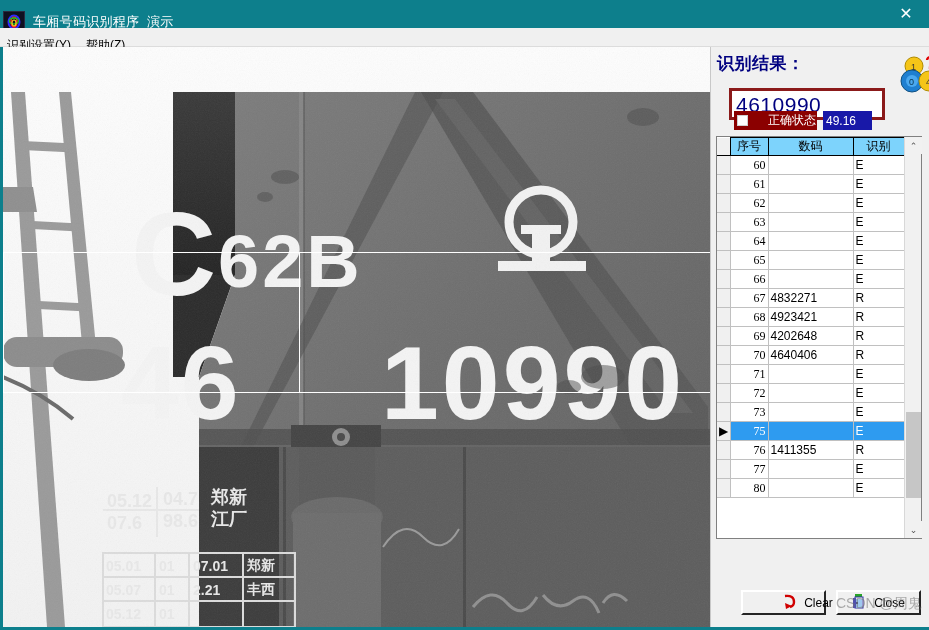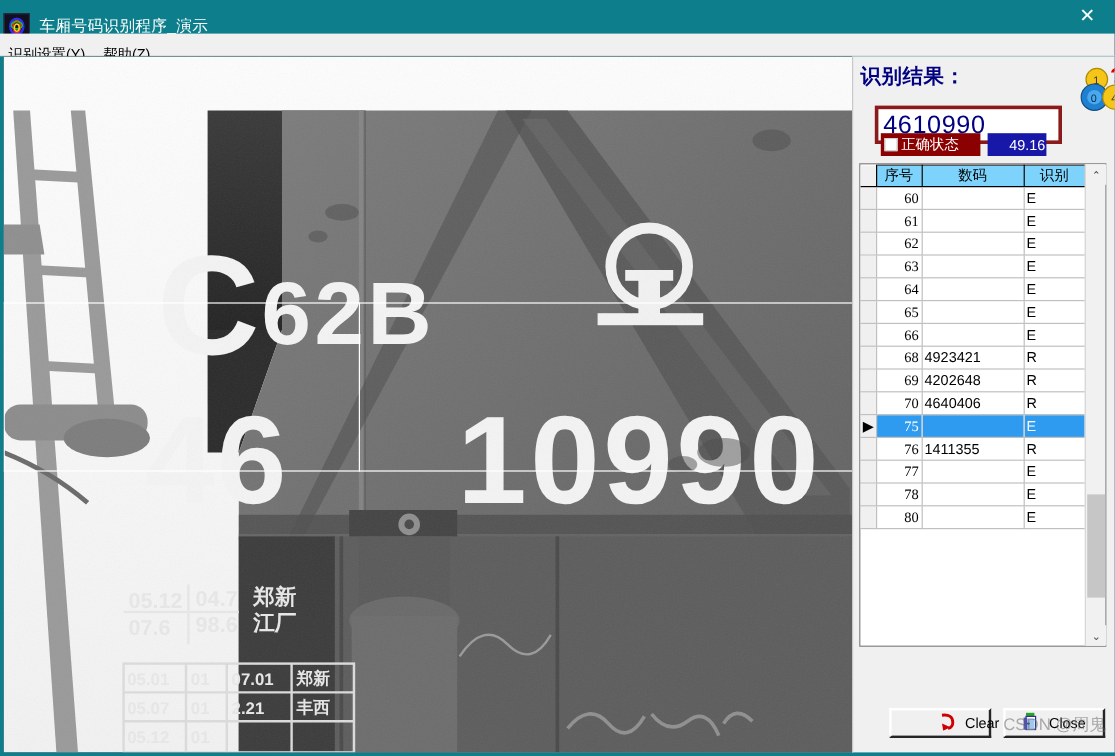--- a/index.html
+++ b/index.html
@@ -126,28 +126,28 @@
     display: flex; align-items: center;
   }
   #status-check {
     width: 11px; height: 11px;
     background: #ffffff;
     border: 1px solid #d0d0d0;
     margin-left: 3px; flex: 0 0 auto;
   }
   #status-label {
     color: #ffffff; font-size: 12px;
-    margin-left: 3px; white-space: nowrap;
+    margin-left: 20px; white-space: nowrap;
   }
   #score-box {
     position: absolute; left: 112px; top: 64px;
     width: 49px; height: 19px;
     background: #1818a8;
     color: #ffffff; font-size: 12px;
-    display: flex; align-items: center; padding-left: 18px;
+    display: flex; align-items: center; padding-left: 3px;
   }
 
   
   #grid-wrap {
     position: absolute; left: 5px; top: 89px;
     width: 206px; height: 403px;
     background: #ffffff;
     border: 1px solid #808080;
     display: flex;
   }
@@ -505,57 +505,75 @@
                   <td class="c-rec">E</td>
                 </tr>
                 <tr>
                   <td class="c-sel"></td>
                   <td class="c-idx">66</td>
                   <td class="c-num"></td>
                   <td class="c-rec">E</td>
                 </tr>
                 <tr>
                   <td class="c-sel"></td>
+                  <td class="c-idx">67</td>
+                  <td class="c-num">4832271</td>
+                  <td class="c-rec">R</td>
+                </tr>
+                <tr>
+                  <td class="c-sel"></td>
                   <td class="c-idx">68</td>
                   <td class="c-num">4923421</td>
                   <td class="c-rec">R</td>
                 </tr>
                 <tr>
                   <td class="c-sel"></td>
                   <td class="c-idx">69</td>
                   <td class="c-num">4202648</td>
                   <td class="c-rec">R</td>
                 </tr>
                 <tr>
                   <td class="c-sel"></td>
                   <td class="c-idx">70</td>
                   <td class="c-num">4640406</td>
                   <td class="c-rec">R</td>
                 </tr>
+                <tr>
+                  <td class="c-sel"></td>
+                  <td class="c-idx">71</td>
+                  <td class="c-num"></td>
+                  <td class="c-rec">E</td>
+                </tr>
+                <tr>
+                  <td class="c-sel"></td>
+                  <td class="c-idx">72</td>
+                  <td class="c-num"></td>
+                  <td class="c-rec">E</td>
+                </tr>
+                <tr>
+                  <td class="c-sel"></td>
+                  <td class="c-idx">73</td>
+                  <td class="c-num"></td>
+                  <td class="c-rec">E</td>
+                </tr>
                 <tr class="selected">
                   <td class="c-sel">▶</td>
                   <td class="c-idx">75</td>
                   <td class="c-num"></td>
                   <td class="c-rec">E</td>
                 </tr>
                 <tr>
                   <td class="c-sel"></td>
                   <td class="c-idx">76</td>
                   <td class="c-num">1411355</td>
                   <td class="c-rec">R</td>
                 </tr>
                 <tr>
                   <td class="c-sel"></td>
                   <td class="c-idx">77</td>
-                  <td class="c-num"></td>
-                  <td class="c-rec">E</td>
-                </tr>
-                <tr>
-                  <td class="c-sel"></td>
-                  <td class="c-idx">78</td>
                   <td class="c-num"></td>
                   <td class="c-rec">E</td>
                 </tr>
                 <tr>
                   <td class="c-sel"></td>
                   <td class="c-idx">80</td>
                   <td class="c-num"></td>
                   <td class="c-rec">E</td>
                 </tr>
               </tbody>

